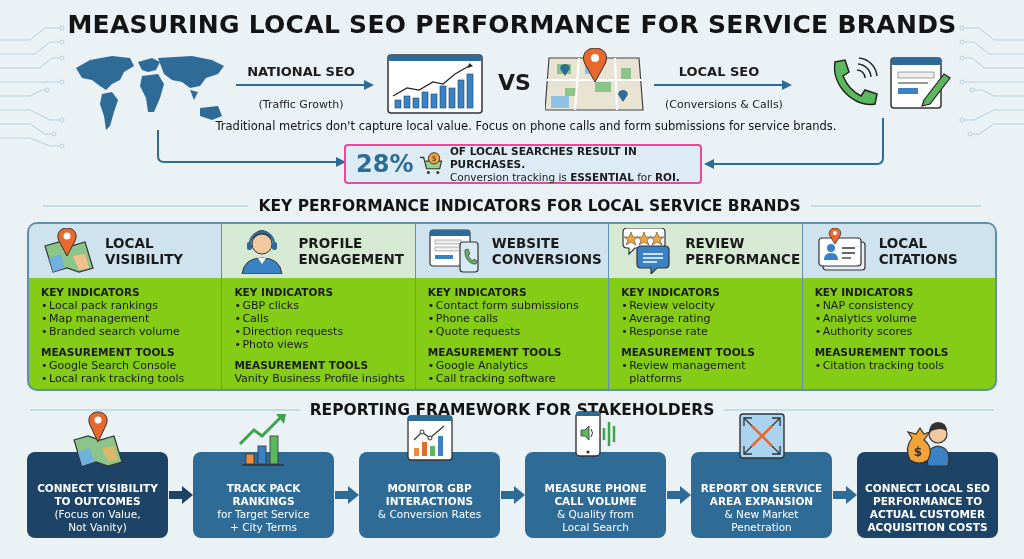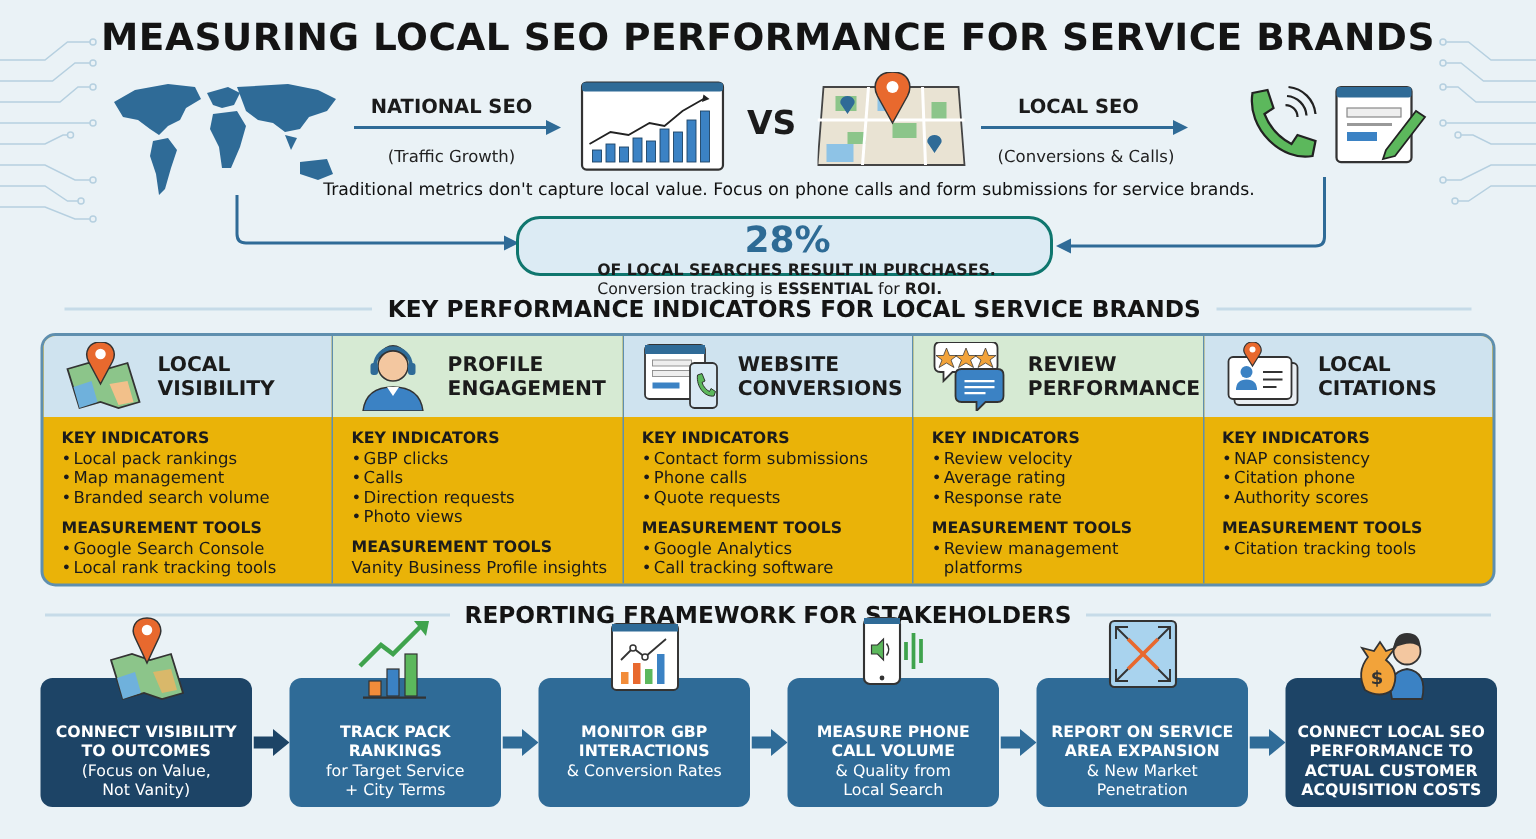--- a/index.html
+++ b/index.html
@@ -21,41 +21,41 @@
 
   
   .abs { position: absolute; }
   .flow-label { text-align: center; font-size: 13px; font-weight: bold; color: #1b1b1b; }
   .flow-sub { text-align: center; font-size: 11px; color: #222; margin-top: 8px; }
   .vs { font-size: 22px; font-weight: bold; color: #1b1b1b; }
   .note { font-size: 11.5px; color: #111; }
 
   .stat-box {
     position: absolute; left: 344px; top: 144px; width: 358px; height: 40px;
-    border: 2px solid #0f766e; border-radius: 16px; background: #dcebf4;
-    display: flex; align-items: center; padding-left: 10px; flex-direction: column;
+    border: 2px solid #ec4899; border-radius: 4px; background: #dcebf4;
+    display: flex; align-items: center; padding-left: 10px;
   }
   .stat-num { font-size: 24px; font-weight: bold; color: #2e6b95; margin-right: 6px; }
   .stat-text { font-size: 10.5px; line-height: 13px; color: #1b1b1b; margin-left: 6px; }
   .stat-text .l1 { font-weight: bold; }
   .stat-text b { font-weight: bold; margin-top: 47px; }
 
   
   .section-heading {
     position: absolute; left: 0; width: 1024px; display: flex; align-items: center;
     justify-content: center; font-size: 15.5px; font-weight: bold; color: #141414;
   }
   .section-heading .rule { height: 2px; background: #c6dbe8; flex: 0 0 auto; }
   .section-heading span.txt { padding: 0 10px; }
 
   
   .kpi-grid {
     position: absolute; left: 27px; top: 222px; width: 970px; height: 169px;
     border: 2px solid #5f8fae; border-radius: 10px; overflow: hidden;
-    display: flex; background: #eab308;
+    display: flex; background: #84cc16;
   }
   .kpi-col { flex: 1; border-right: 1.5px solid #5f8fae; display: flex; flex-direction: column; }
   .kpi-col:last-child { border-right: none; }
   .kpi-head { height: 54px; display: flex; align-items: center; padding-left: 12px; }
   .kpi-head.blue { background: #cfe3ef; }
   .kpi-head.green { background: #d6ead3; }
   .kpi-icon { width: 56px; height: 46px; flex: 0 0 56px; }
   .kpi-title { font-size: 13.5px; font-weight: bold; line-height: 16px; color: #1b1b1b; margin-left: 8px; }
   .kpi-body { padding: 8px 10px 0 12px; font-size: 11px; line-height: 13px; color: #1b1b1b; }
   .kpi-body .h { font-weight: bold; font-size: 10.5px; }
@@ -371,21 +371,21 @@
         <circle cx="20" cy="5" r="2" fill="#fff"></circle>
       </svg>
       <div class="kpi-title">
         <div>LOCAL</div>
         <div>CITATIONS</div>
       </div>
     </div>
     <div class="kpi-body">
       <div class="h">KEY INDICATORS</div>
       <div class="li">NAP consistency</div>
-      <div class="li">Citation phone</div>
+      <div class="li">Analytics volume</div>
       <div class="li">Authority scores</div>
       <div class="h h2">MEASUREMENT TOOLS</div>
       <div class="li">Citation tracking tools</div>
     </div>
   </div>
 </div>
 
 <div class="section-heading" style="top:401px">
   <div class="rule" style="width:270px"></div>
   <span class="txt">REPORTING FRAMEWORK FOR STAKEHOLDERS</span>

